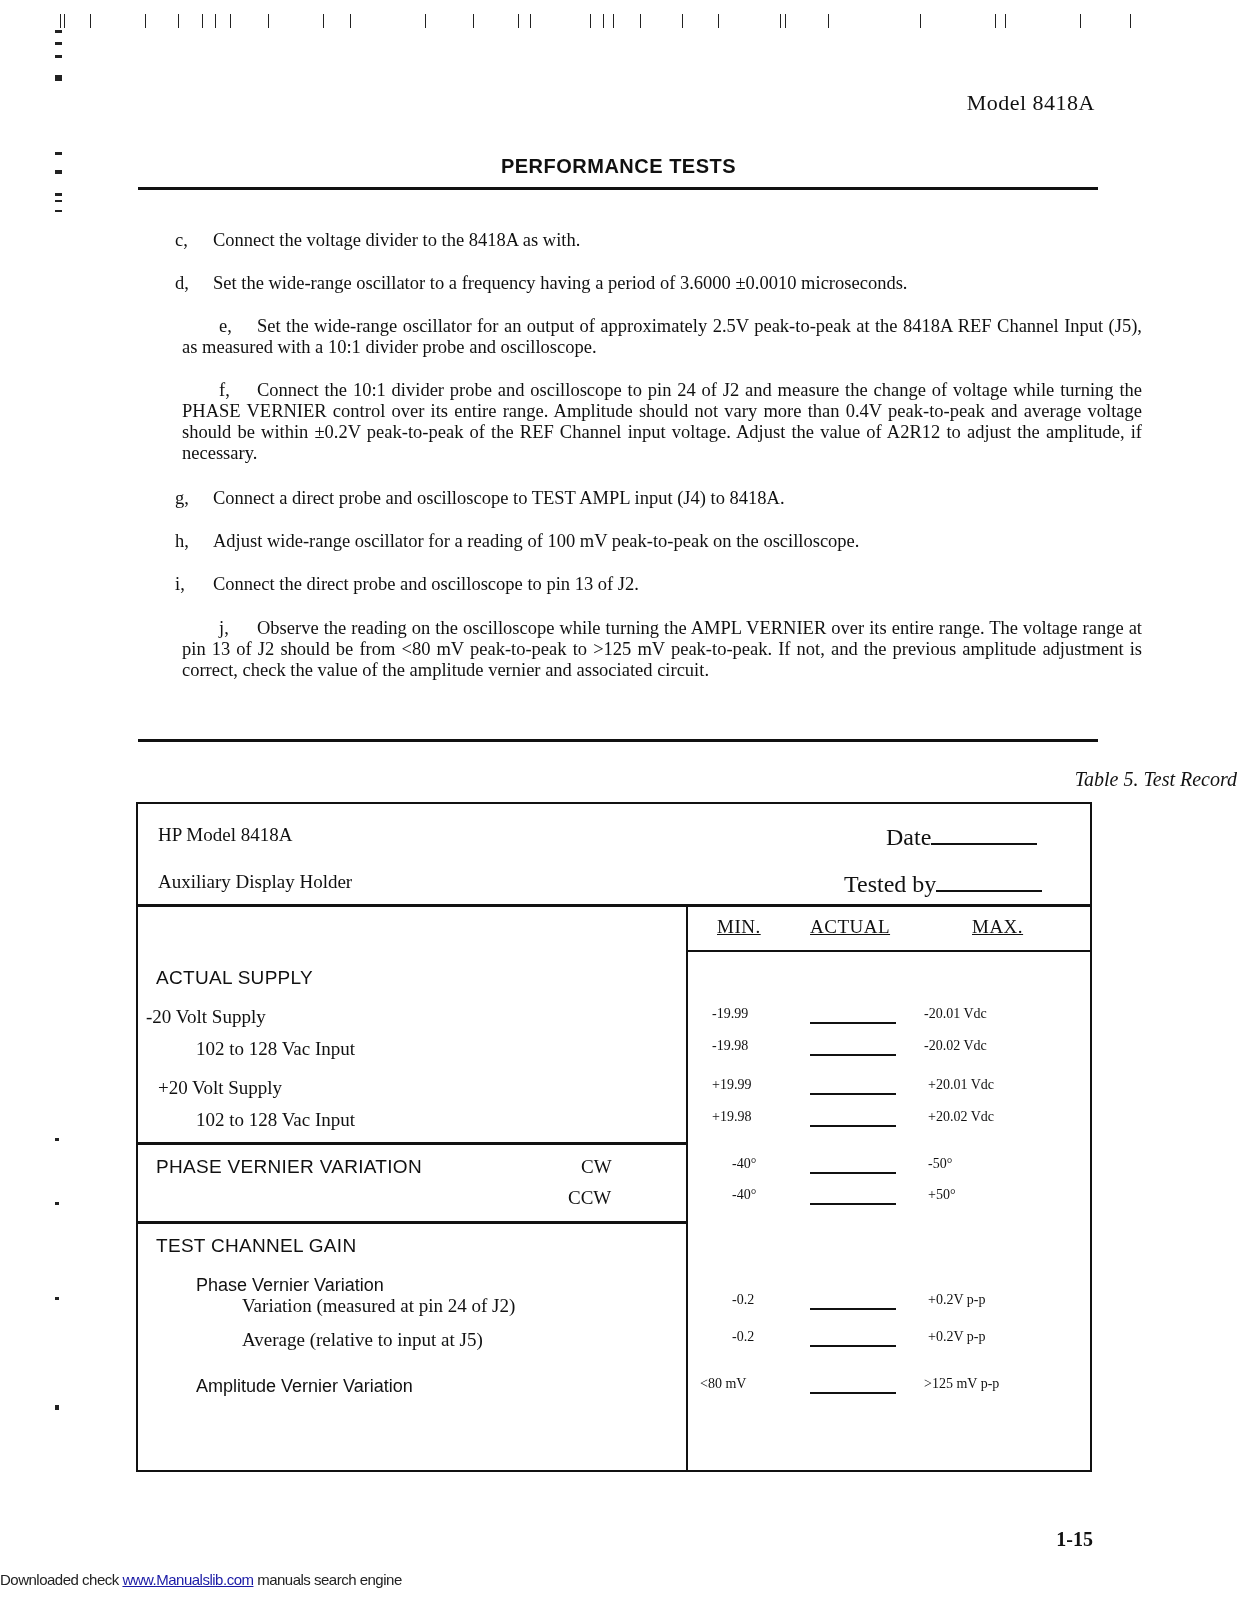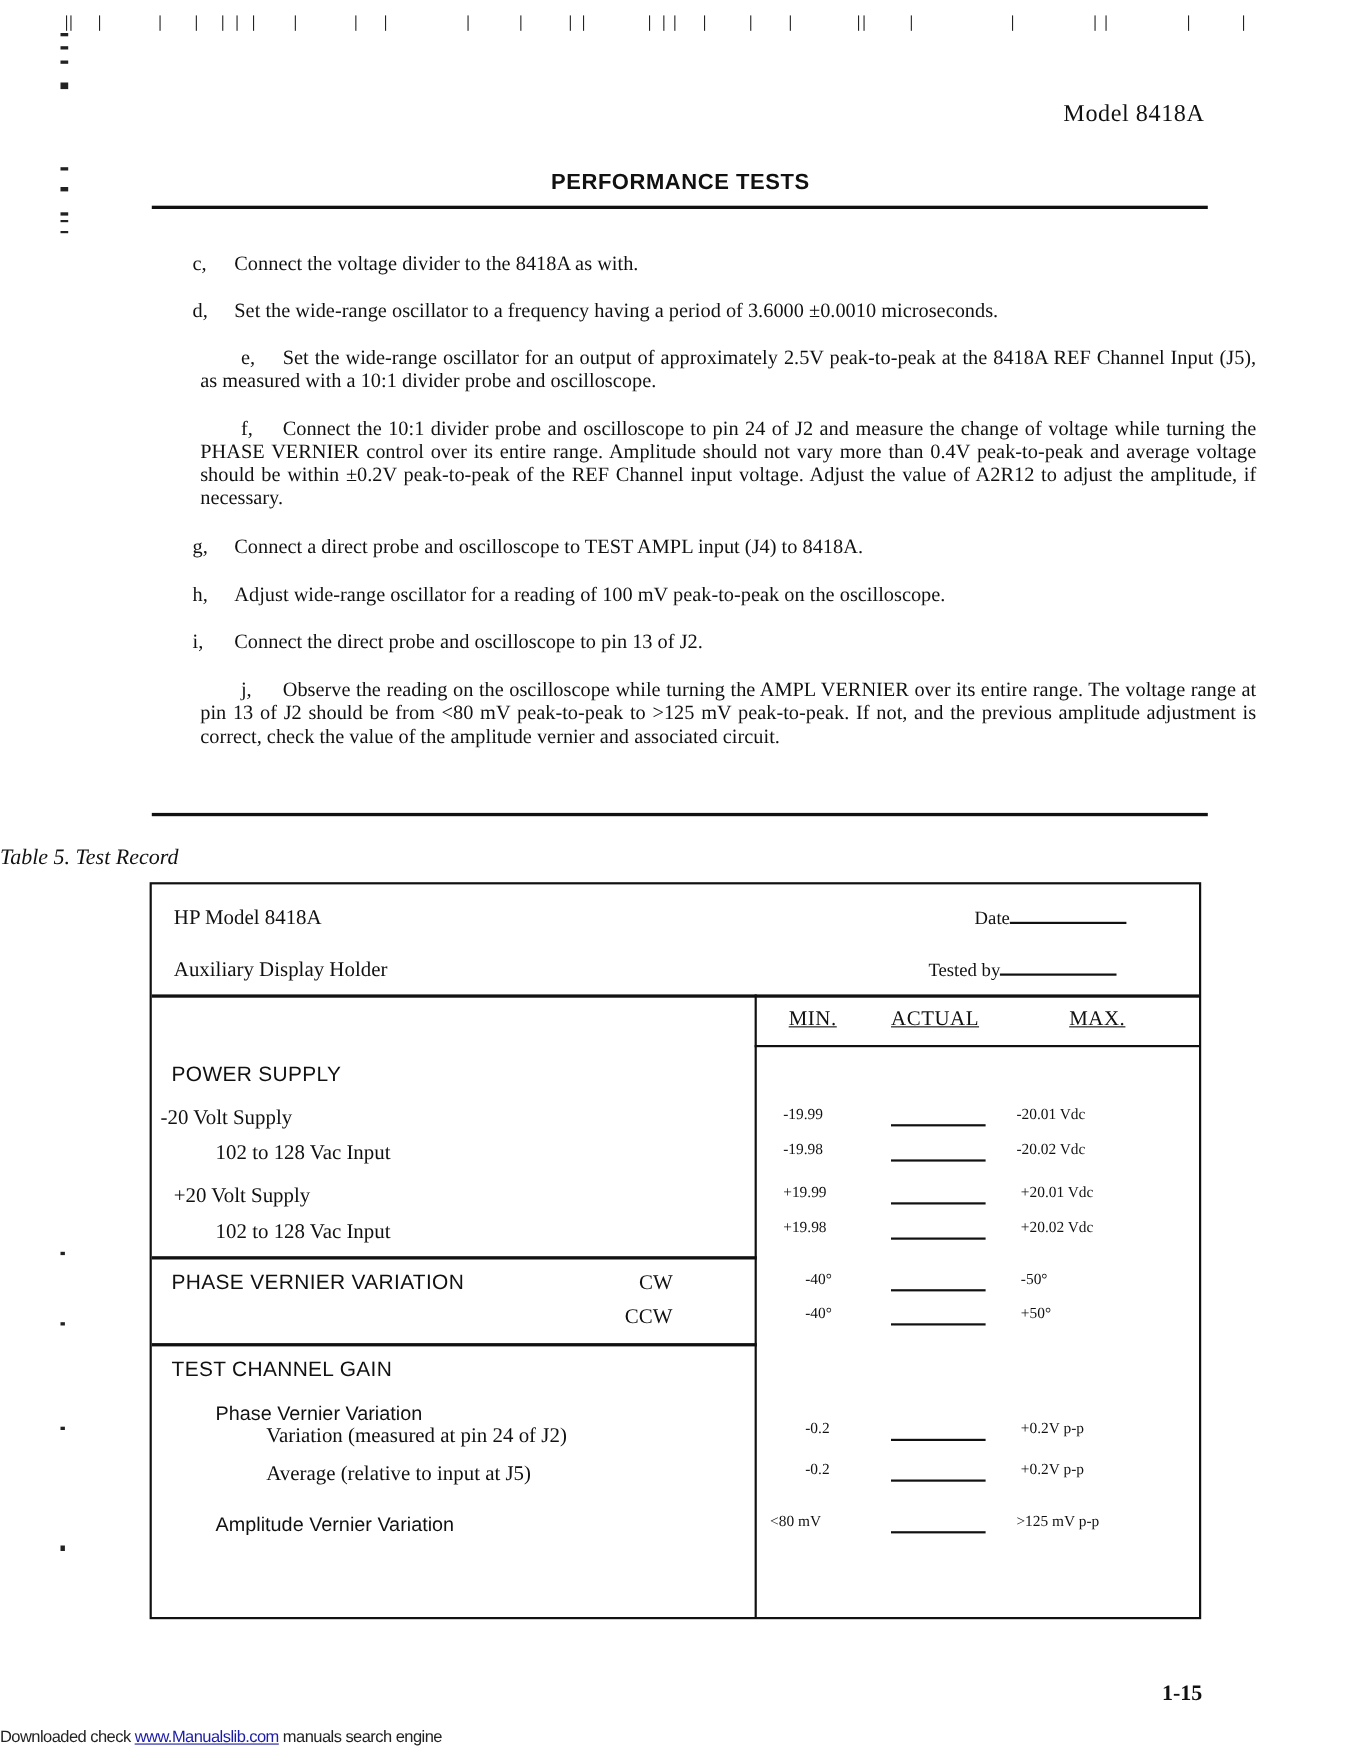--- a/index.html
+++ b/index.html
@@ -17,27 +17,27 @@
                    font-family: "Liberation Sans", "DejaVu Sans", sans-serif;
                    font-size: 20px; font-weight: bold; letter-spacing: 0.5px; padding-left: 0px; }
   .rule { position: absolute; left: 138px; width: 960px; height: 3px; background: #111; }
 
   .para { position: absolute; left: 138px; width: 960px; font-size: 18.5px; line-height: 21px;
           text-align: justify; }
   .para .letter { display: inline-block; width: 38px; text-indent: 0; }
   .para.indent { text-indent: 37px; margin-left: 44px; }
   .para.single { padding-left: 37px; width: 923px; }
 
-  .caption { position: absolute; left: 0; width: 1237px; top: 768px; text-align: left;
+  .caption { position: absolute; left: 0; width: 1237px; top: 768px; text-align: right;
              font-style: italic; font-size: 20px; font-family: Liberation Serif, serif; }
 
   .table-box { position: absolute; left: 136px; top: 802px; width: 956px; height: 670px;
                border: 2px solid #111; box-sizing: border-box; }
   .hdr-row { position: absolute; left: 20px; font-size: 19px; }
-  .hdr-right { position: absolute; font-size: 17px; }
+  .hdr-right { position: absolute; font-size: 24px; }
   .blank { display: inline-block; border-bottom: 2px solid #111; width: 106px; height: 14px; vertical-align: baseline; }
 
   .hdr-sep { position: absolute; left: 0; right: 0; top: 100px; height: 3px; background: #111; }
   .col-divider { position: absolute; left: 548px; top: 100px; bottom: 0; width: 2px; background: #111; }
   .col-hdr-sep { position: absolute; left: 548px; right: 0; top: 146px; height: 2px; background: #111; }
   .col-hdr { position: absolute; top: 112px; font-size: 19px; letter-spacing: 0.5px; text-decoration: underline; }
 
   .left-sep { position: absolute; left: 0; width: 550px; height: 3px; background: #111; }
 
   .group { position: absolute; font-family: "Liberation Sans", "DejaVu Sans", sans-serif;
@@ -146,21 +146,21 @@
   </div>
 
   <div class="hdr-sep"></div>
   <div class="col-divider"></div>
   <div class="col-hdr-sep"></div>
 
   <div class="col-hdr" style="left:579px">MIN.</div>
   <div class="col-hdr" style="left:672px">ACTUAL</div>
   <div class="col-hdr" style="left:834px">MAX.</div>
 
-  <div class="group" style="left:18px; top:163px">POWER SUPPLY</div>
+  <div class="group" style="left:18px; top:163px">ACTUAL SUPPLY</div>
 
   <div class="item" style="left:8px; top:202px">-20 Volt Supply</div>
   <div class="val" style="left:574px; top:202px">-19.99</div>
   <div class="line" style="left:672px; top:218px"></div>
   <div class="val" style="left:786px; top:202px">-20.01 Vdc</div>
 
   <div class="item" style="left:58px; top:234px">102 to 128 Vac Input</div>
   <div class="val" style="left:574px; top:234px">-19.98</div>
   <div class="line" style="left:672px; top:250px"></div>
   <div class="val" style="left:786px; top:234px">-20.02 Vdc</div>

